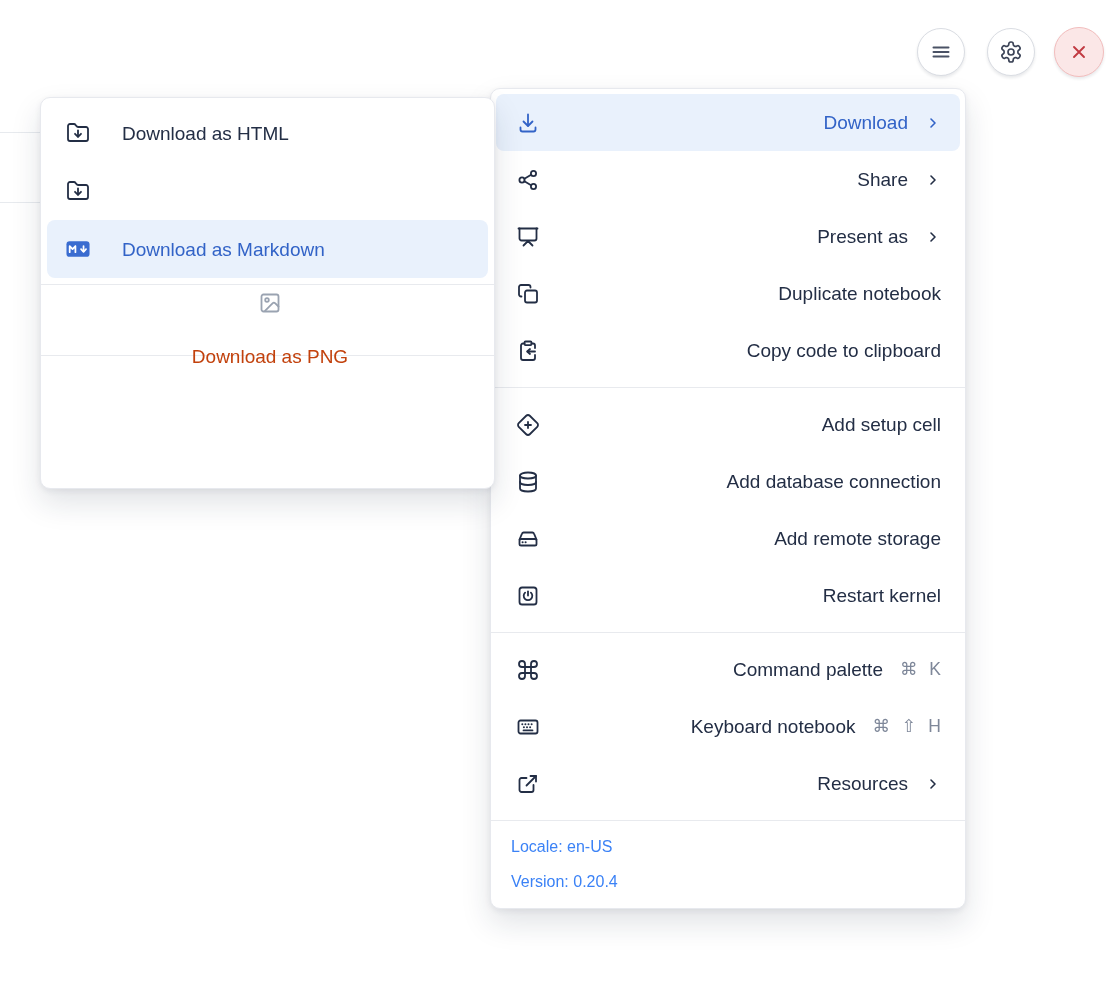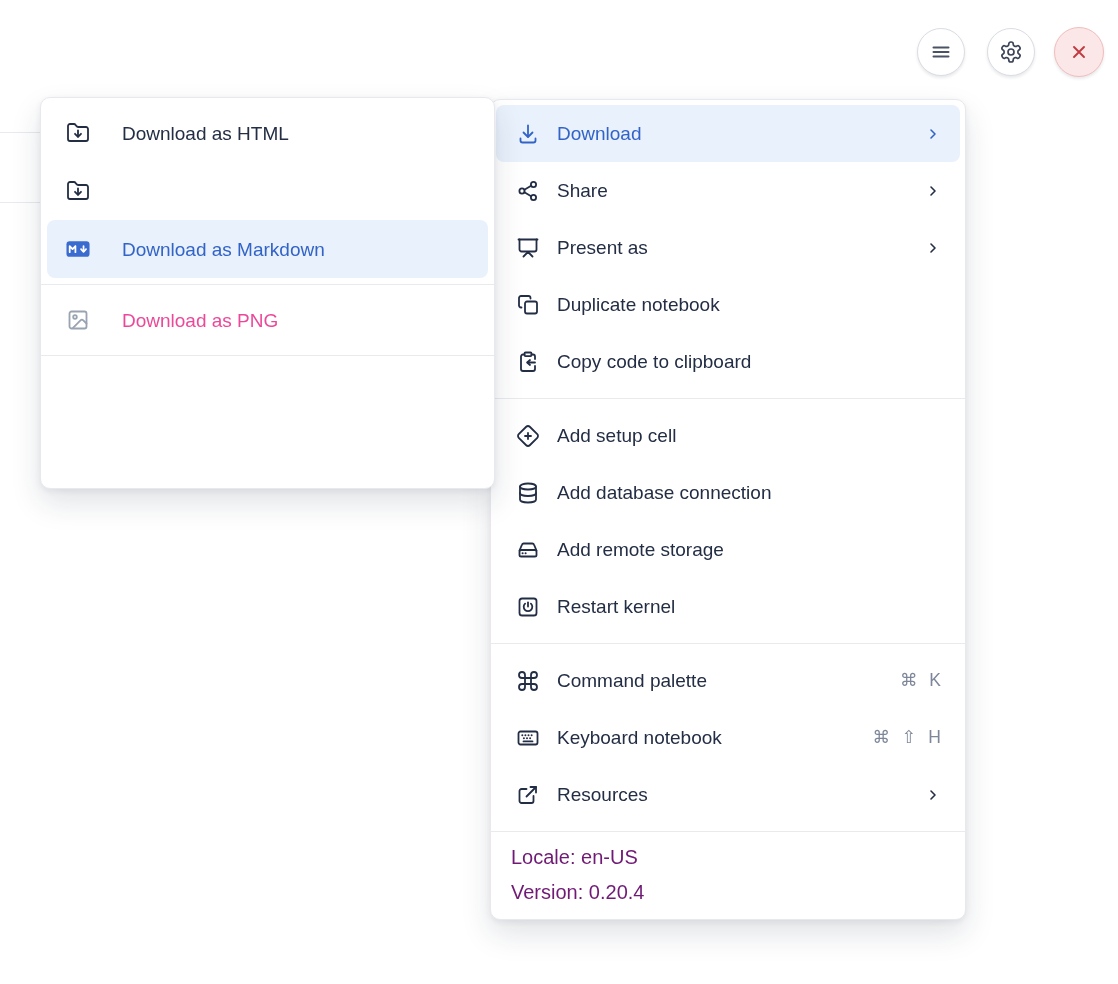--- a/index.html
+++ b/index.html
@@ -33,35 +33,35 @@
   }
   .menu-item{
     display:flex;align-items:center;gap:17px;
     height:57px;margin:0 5px;padding:0 19px 0 20px;
     border-radius:8px;font-size:19px;line-height:1;cursor:pointer;
     color:#232e45;
   }
   .menu-item .mi-icon{flex:0 0 24px;width:24px;height:24px;display:flex;align-items:center;justify-content:center;}
   .menu-item .mi-label{flex:1;white-space:nowrap;}
   .menu-item.active{background:#e9f1fc;color:#3263c7;}
-  .menu-item.disabled{color:#ec4899;cursor:default;}
+  .menu-item.disabled{color:#c2410c;cursor:default;flex-direction:column;}
   .chev{flex:0 0 16px;display:flex;align-items:center;}
   .shortcut{color:#7e8799;font-size:17.5px;word-spacing:7px;white-space:nowrap;}
   .sep{height:1px;background:#e8eaee;margin:6px 0;}
   .menu-right .sep{margin:8px 0;}
 
   
-  .menu-right{left:490px;top:99px;width:476px;height:821px;z-index:1;}
+  .menu-right{left:490px;top:88px;width:476px;height:821px;z-index:1;text-align:right;}
   
   .menu-left{left:40px;top:97px;width:455px;height:392px;z-index:3;padding:6px 0;}
   .menu-left .menu-item{height:58px;margin:0 6px;padding:0 14px 0 19px;gap:32px;}
 
   .footer-line{
     height:35px;display:flex;align-items:center;padding:0 20px;
-    color:#701a75;font-size:20px;
+    color:#3b82f6;font-size:16px;
   }
   .md-badge{color:#3a6cd0;}
   .menu-item.disabled .mi-icon{color:#9aa3b1;}
 </style>
 </head>
 <body>
 
 <div class="bg-line" style="top:132px;width:40px;"></div>
 <div class="bg-line" style="top:202px;width:40px;"></div>
 

